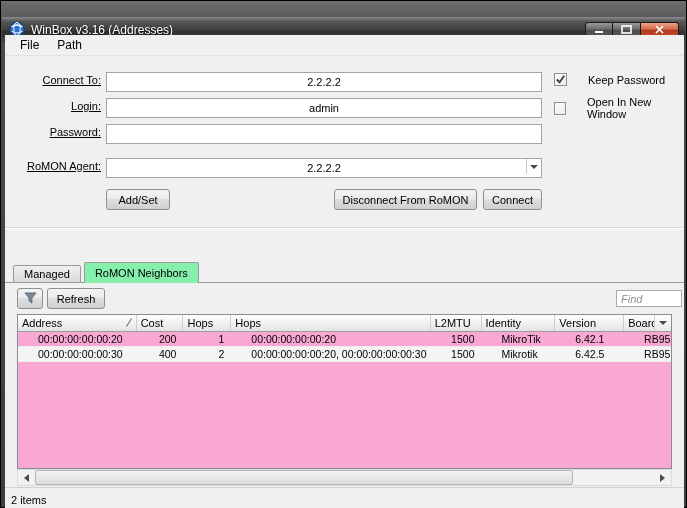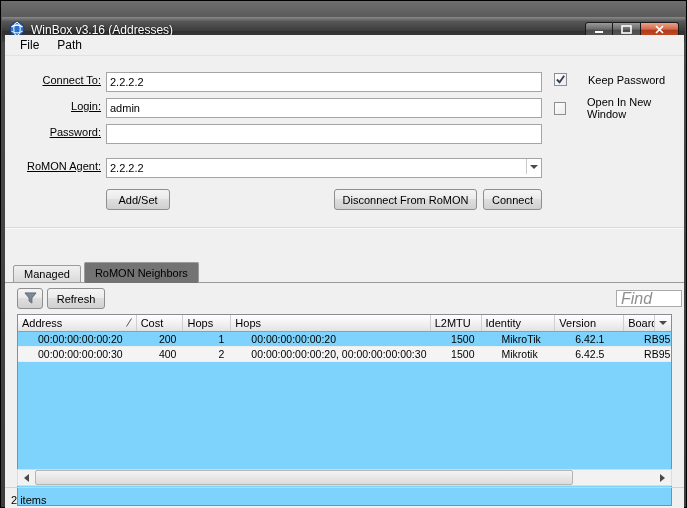--- a/index.html
+++ b/index.html
@@ -21,46 +21,46 @@
   .winbtn.close { width:38px; border-left:none; border-radius:0 3px 3px 0;
     background:linear-gradient(180deg,#eba28b,#d4694a 45%,#b03a1c 50%,#c24f2b); }
 
   
   .client { position:absolute; left:4px; top:34px; width:679px; height:478px; background:#f0f0f0; overflow:hidden; }
 
   .menubar { position:absolute; left:0; top:0; width:100%; height:21px; border-bottom:1px solid #e2e2e2; display:flex; align-items:center; padding-left:6px; }
   .menu-item { padding:3px 9px; font-size:12px; cursor:default; }
 
   .field-label { position:absolute; left:0; width:96px; text-align:right; font-size:11px;text-decoration:underline; }
-  .tb-input { position:absolute; left:101px; width:436px; height:20px; border:1px solid #a5a5a5; background:#fff; font-family:"Liberation Sans",sans-serif; font-size:11px; padding:0 3px; outline:none; }
+  .tb-input { position:absolute; left:101px; width:436px; height:20px; border:1px solid #a5a5a5; background:#fff; font-family:"Liberation Sans",sans-serif; font-size:11px; padding:0 3px; outline:none;text-align:center; }
   .combo-arrow { position:absolute; left:521px; width:15px; height:15px; display:flex; align-items:center; justify-content:center; border-left:1px solid #c9c9c9; }
   .tri-down { width:0; height:0; border-left:4px solid transparent; border-right:4px solid transparent; border-top:4px solid #4a4a4a; }
 
   .checkrow { position:absolute; display:flex; align-items:center; gap:21px; }
   .checkbox { width:13px; height:13px; background:linear-gradient(135deg,#fdfdfd,#ececf2); border:1px solid #8e8e8e; display:flex; align-items:center; justify-content:center; }
 
   .btn { position:absolute; height:21px; border:1px solid #8e8e8e; border-radius:3px; font-family:"Liberation Sans",sans-serif; font-size:11px;
     background:linear-gradient(180deg,#f4f4f4,#ebebeb 45%,#dedede 50%,#d0d0d0); cursor:default; }
 
   .etched { position:absolute; left:0; right:0; height:2px; border-top:1px solid #d9d9d9; border-bottom:1px solid #fbfbfb; }
 
   
   .tabstrip { position:absolute; left:8px; top:227px; height:21px; display:flex; align-items:flex-end; z-index:2; }
   .tab { padding:0 10px; font-size:11px; border:1px solid #9b9b9b; border-radius:2px 2px 0 0; margin-right:3px; white-space:nowrap; }
   .tab.inactive { height:18px; line-height:17px; background:linear-gradient(180deg,#f0f0f0,#dadada); border-bottom:1px solid #9b9b9b; }
-  .tab.active { height:21px; line-height:20px; background:#737373; border-bottom:none; }
+  .tab.active { height:21px; line-height:20px; background:#86efac; border-bottom:none; }
   .tabline { position:absolute; left:0; right:0; top:247px; border-top:1px solid #9b9b9b; z-index:1; }
 
   
   .toolbar-btn { top:253px; }
-  .find-input { position:absolute; left:611px; top:255px; width:66px; height:17px; border:1px solid #aaa; background:#fff; font-family:"Liberation Sans",sans-serif; font-size:16px; padding:0 4px; outline:none; }
+  .find-input { position:absolute; left:611px; top:255px; width:66px; height:17px; border:1px solid #aaa; background:#fff; font-family:"Liberation Sans",sans-serif; font-size:11px; padding:0 4px; outline:none; }
   .find-input::placeholder { font-style:italic; color:#8f8f8f; }
 
   
-  .table { position:absolute; left:12px; top:279px; width:655px; height:192px; background:#7dd3fc; border:1px solid #898c95; overflow:hidden; }
+  .table { position:absolute; left:12px; top:279px; width:655px; height:155px; background:#f9a8d4; border:1px solid #898c95; overflow:hidden; }
   .thead { position:relative; display:flex; height:17px; background:linear-gradient(180deg,#ffffff,#efefef 60%,#e3e3e3); border-bottom:1px solid #9b9b9b; }
   .th { display:flex; align-items:center; padding-left:4px; border-right:1px solid #cfcfcf; overflow:hidden; white-space:nowrap; font-size:11px; }
   .tr { display:flex; height:15px; line-height:14px; border-bottom:1px solid #ededed; }
   .tr:nth-child(odd) { background:#f4f4f4; }
   .td { padding-left:20px; overflow:hidden; white-space:nowrap; font-size:10.5px; }
   .num { text-align:right; padding-right:7px; padding-left:0; }
   .c-address{width:119px} .c-cost{width:47px} .c-hops{width:48px} .c-path{width:200px}
   .c-l2mtu{width:51px} .c-identity{width:74px} .c-version{width:69px} .c-board{width:47px; border-right:none;}
   .colsel { position:absolute; right:0; top:0; width:17px; height:16px; border-left:1px solid #cfcfcf;
     background:linear-gradient(180deg,#ffffff,#e9e9e9); display:flex; align-items:center; justify-content:center; }

